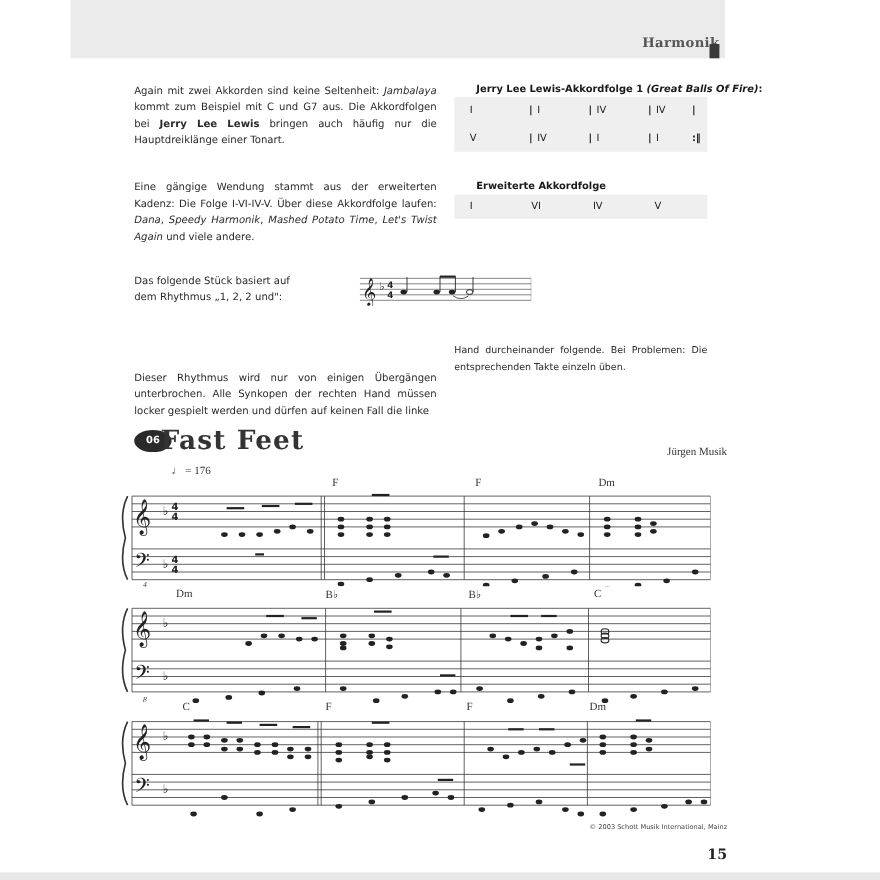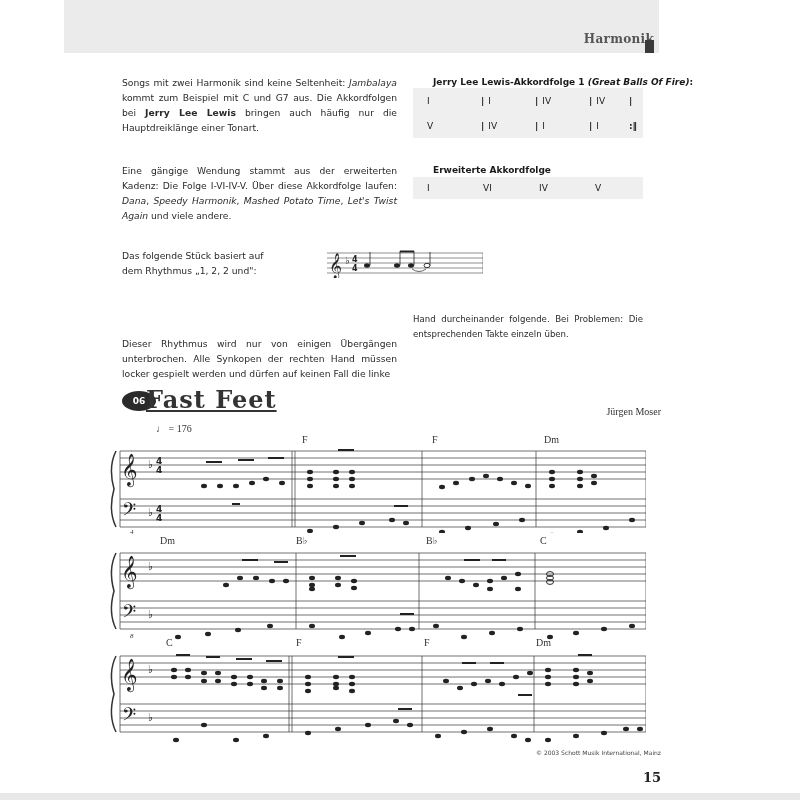--- a/index.html
+++ b/index.html
@@ -11,40 +11,40 @@
     .text { position: absolute; font-family: "DejaVu Sans", sans-serif; font-size: 9.2px; line-height: 15px; color: #2a2a2a; text-align: justify; }
     .text i { font-style: italic; }
     .text b { font-weight: bold; }
     .side-title { position: absolute; font-size: 9px; font-weight: bold; color: #1a1a1a; padding-left: 20px; }
     .chord-table { position: absolute; background: #efefef; }
     .chord-row { display: flex; height: 22px; align-items: center; font-size: 9px; color: #222; }
     .chord-cell { width: 54px; padding-left: 14px; }
     .chord-cell.bar::before { content: "|"; margin-right: 4px; font-weight: bold; }
     .rhythm-staff { position: absolute; left: 327px; top: 248px; width: 156px; height: 30px; }
     .title-badge { position: absolute; left: 122px; top: 391px; width: 34px; height: 20px; border-radius: 50%; background: #2a2a2a; color: #fff; font-size: 9px; font-weight: bold; text-align: center; line-height: 20px; }
-    .song-title { position: absolute; left: 146px; top: 385px; font-family: "DejaVu Serif", serif; font-weight: bold; font-size: 24px; color: #333; letter-spacing: 1px; text-decoration: underline; }
+    .song-title { position: absolute; left: 146px; top: 385px; font-family: "DejaVu Serif", serif; font-weight: bold; font-size: 24px; color: #333; letter-spacing: 1px; }
     .composer { position: absolute; right: 139px; top: 406px; font-family: "Liberation Serif", serif; font-size: 10px; color: #333; }
     .tempo { position: absolute; left: 156px; top: 423px; font-family: "Liberation Serif", serif; font-size: 10px; color: #333; }
     .chord-sym { position: absolute; font-family: "Liberation Serif", serif; font-size: 10px; color: #333; }
     .measure-num { position: absolute; font-family: "Liberation Serif", serif; font-style: italic; font-size: 7px; color: #333; }
     .system { position: absolute; left: 106px; }
     .copyright { position: absolute; right: 139px; top: 749px; font-size: 6px; color: #444; }
     .page-num { position: absolute; right: 139px; top: 770px; font-family: "DejaVu Serif", serif; font-weight: bold; font-size: 13px; color: #222; }
     .bottom-shade { position: absolute; left: 0; top: 793px; width: 800px; height: 7px; background: #e8e8e8; }
   </style>
 </head>
 <body>
 
 <div class="header-band"></div>
 <div class="header-band-right"></div>
 <div class="header-title">Harmonik</div>
 <div class="header-square"></div>
 
 <div class="text" style="left:122px; top:75px; width:275px;">
-  <span>Songs mit zwei Harmonik sind keine Seltenheit: </span><i>Jambalaya</i><span> kommt zum Beispiel mit C und G7 aus. Die Akkordfolgen bei </span><b>Jerry Lee Lewis</b><span> bringen auch häufig nur die Hauptdreiklänge einer Tonart.</span>
+  <span>Again mit zwei Akkorden sind keine Seltenheit: </span><i>Jambalaya</i><span> kommt zum Beispiel mit C und G7 aus. Die Akkordfolgen bei </span><b>Jerry Lee Lewis</b><span> bringen auch häufig nur die Hauptdreiklänge einer Tonart.</span>
 </div>
 
 <div class="text" style="left:122px; top:163px; width:275px;">
   <span>Eine gängige Wendung stammt aus der erweiterten Kadenz: Die Folge I-VI-IV-V. Über diese Akkordfolge laufen: </span><i>Dana</i><span>, </span><i>Speedy Harmonik</i><span>, </span><i>Mashed Potato Time</i><span>, </span><i>Let's Twist Again</i><span> und viele andere.</span>
 </div>
 
 <div class="text" style="left:122px; top:248px; width:160px; text-align:left;">Das folgende Stück basiert auf dem Rhythmus „1, 2, 2 und":</div>
 
 <svg class="rhythm-staff" viewBox="0 0 156 30">
   <g stroke="#444" stroke-width="0.6">
@@ -100,21 +100,21 @@
     <span class="chord-cell" style="width:56px;">VI</span>
     <span class="chord-cell" style="width:56px;">IV</span>
     <span class="chord-cell" style="width:56px;">V</span>
   </div>
 </div>
 
 <div class="text" style="left:413px; top:312px; width:230px; font-size:8.6px;">Hand durcheinander folgende. Bei Problemen: Die entsprechenden Takte einzeln üben.</div>
 
 <div class="title-badge">06</div>
 <div class="song-title">Fast Feet</div>
-<div class="composer">Jürgen Moser</div>
+<div class="composer">Jürgen Musik</div>
 <div class="tempo">♩ = 176</div>
 
 <div class="chord-sym" style="left:302px; top:434px;">F</div>
 <div class="chord-sym" style="left:432px; top:434px;">F</div>
 <div class="chord-sym" style="left:544px; top:434px;">Dm</div>
 
 <div class="measure-num" style="left:130px; top:528px;">4</div>
 <div class="chord-sym" style="left:160px; top:535px;">Dm</div>
 <div class="chord-sym" style="left:296px; top:535px;">B♭</div>
 <div class="chord-sym" style="left:426px; top:535px;">B♭</div>

